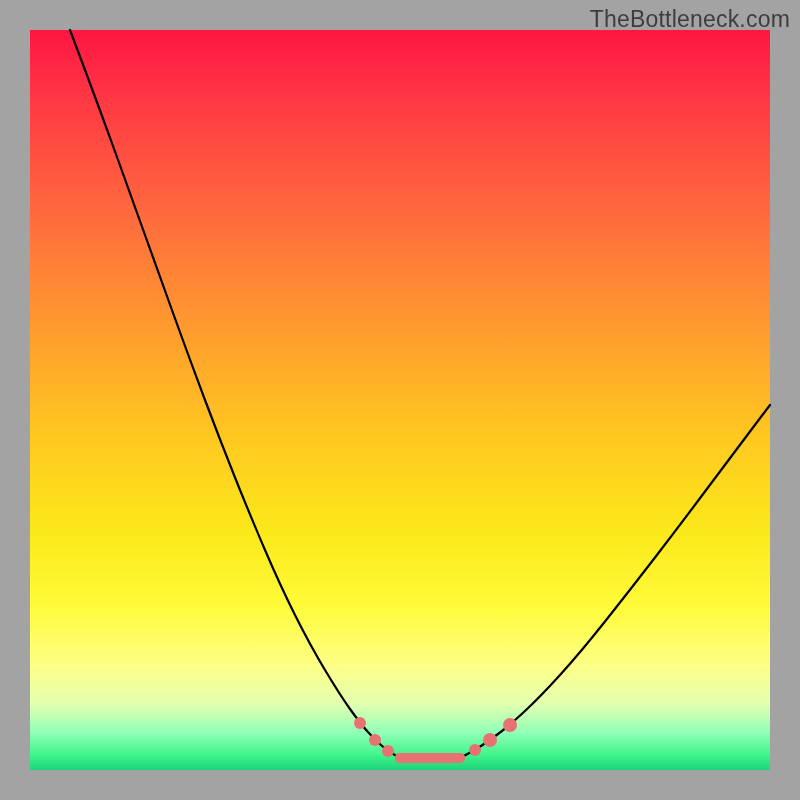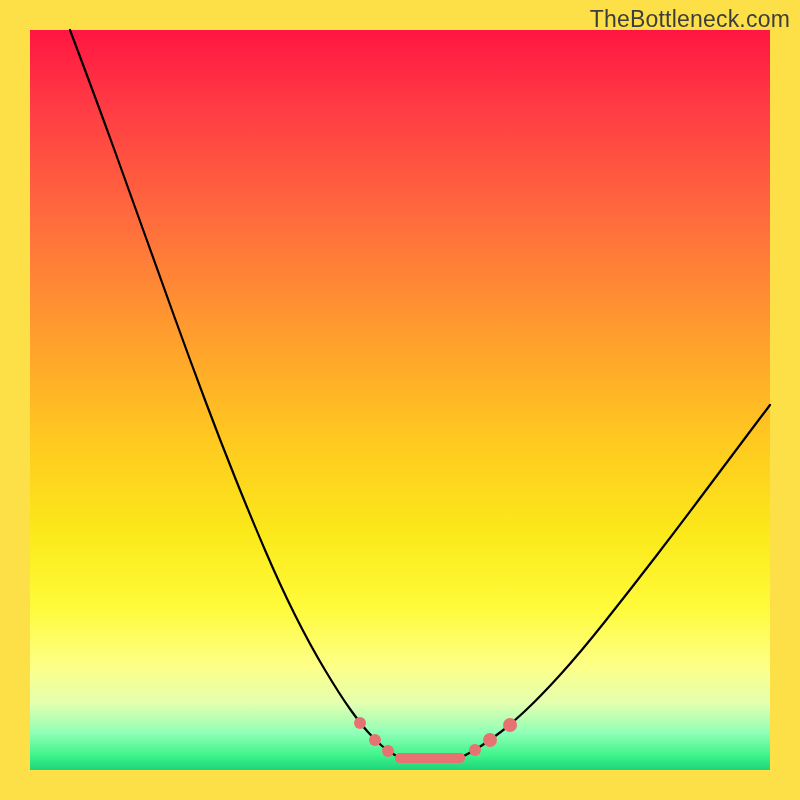--- a/index.html
+++ b/index.html
@@ -8,21 +8,21 @@
     width: 800px;
     height: 800px;
     overflow: hidden;
     background: #000;
     font-family: Arial, Helvetica, sans-serif;
   }
   .frame {
     position: relative;
     width: 800px;
     height: 800px;
-    background: #fde047;
+    background: #a3a3a3;
   }
   .plot-area {
     position: absolute;
     left: 30px;
     top: 30px;
     width: 740px;
     height: 740px;
     background: linear-gradient(
       to bottom,
       #ff1642 0%,

